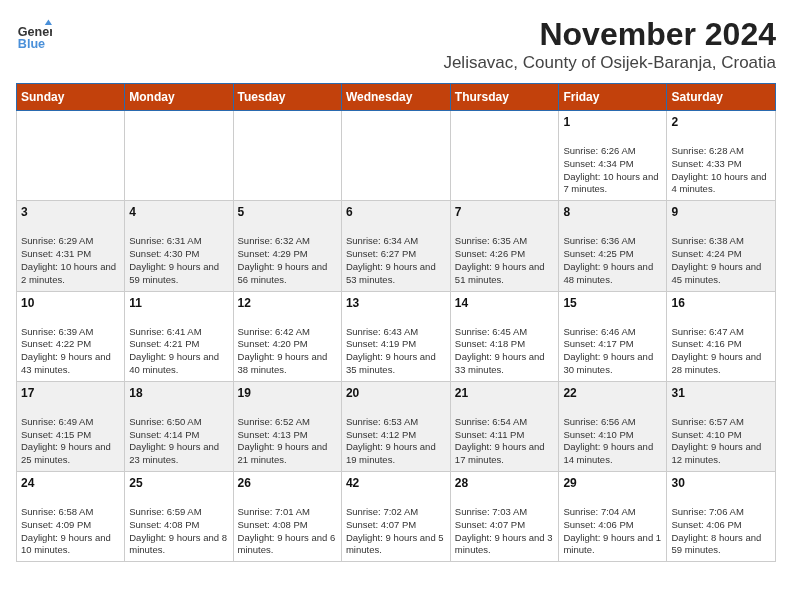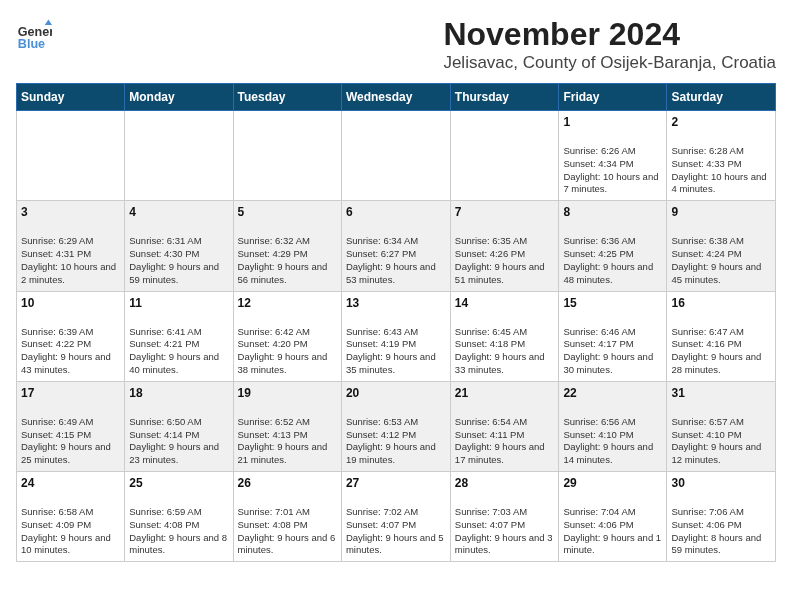--- a/index.html
+++ b/index.html
@@ -19,38 +19,38 @@
     .logo {
       display: flex;
       align-items: center;
       gap: 4px;
     }
     .logo-icon {
       width: 36px;
       height: 36px;
     }
     .title-area {
-      text-align: left;
+      text-align: right;
     }
     .month-title {
       font-size: 32px;
       font-weight: bold;
       color: #222;
     }
     .subtitle {
       font-size: 17px;
       color: #444;
     }
     table {
       width: 100%;
       border-collapse: collapse;
       font-size: 11px;
     }
     thead tr th {
-      background-color: #0c4a6e;
+      background-color: #c2410c;
       color: #fff;
       padding: 6px 4px;
       text-align: left;
       font-size: 12px;
       font-weight: bold;
       border: 1px solid #2a6aaf;
     }
     tbody tr td {
       border: 1px solid #ccc;
       vertical-align: top;
@@ -278,21 +278,21 @@
 Sunset: 4:08 PM
 Daylight: 9 hours and 8 minutes.</div>
         </td>
         <td>
           <div class="day-num">26</div>
           <div class="day-info">Sunrise: 7:01 AM
 Sunset: 4:08 PM
 Daylight: 9 hours and 6 minutes.</div>
         </td>
         <td>
-          <div class="day-num">27</div>
+          <div class="day-num">42</div>
           <div class="day-info">Sunrise: 7:02 AM
 Sunset: 4:07 PM
 Daylight: 9 hours and 5 minutes.</div>
         </td>
         <td>
           <div class="day-num">28</div>
           <div class="day-info">Sunrise: 7:03 AM
 Sunset: 4:07 PM
 Daylight: 9 hours and 3 minutes.</div>
         </td>

